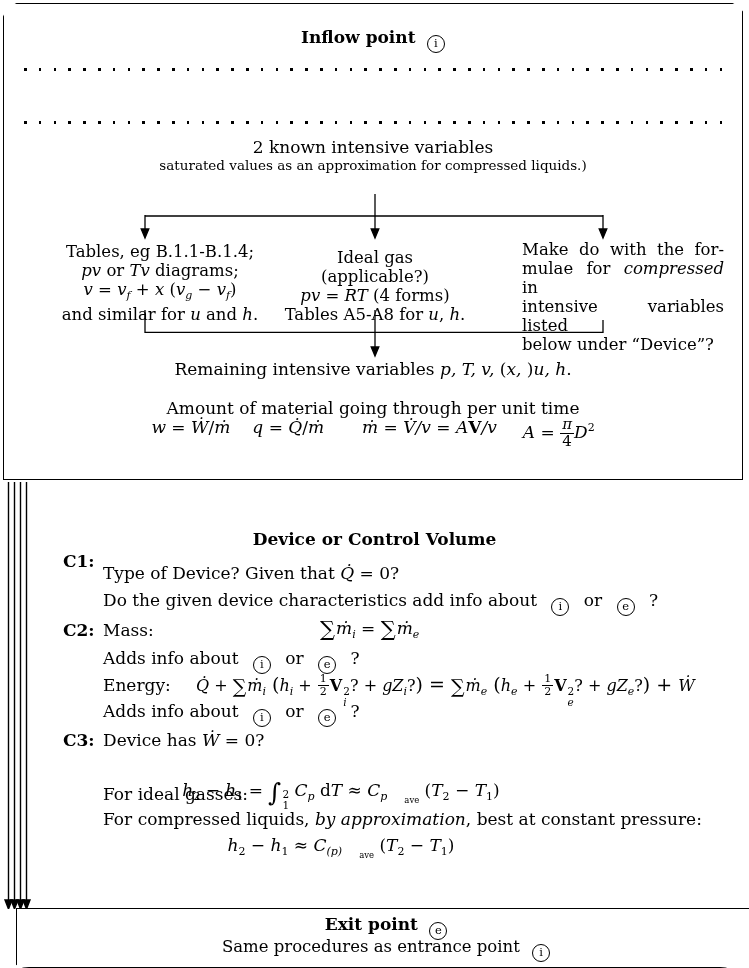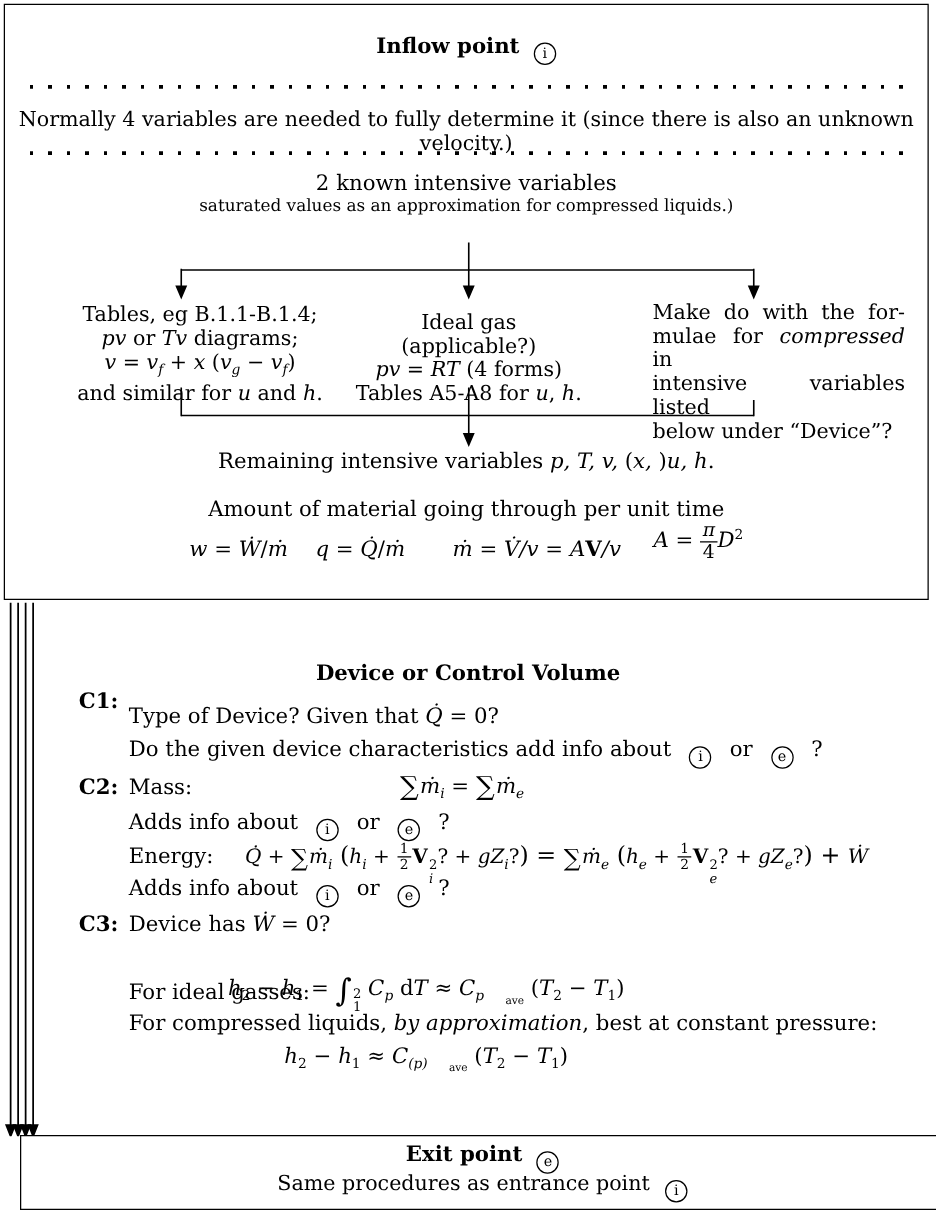--- a/index.html
+++ b/index.html
@@ -1,37 +1,37 @@
 <!DOCTYPE html>
 <html><head>
 <meta charset="utf-8">
 <style>
   html,body{margin:0;padding:0;background:#fff;}
   .page{position:relative;width:749px;height:968px;background:#fff;color:#000;
-        font-family:"DejaVu Serif","Liberation Serif",serif;font-size:17px;overflow:hidden;}
+        font-family:"DejaVu Serif","Liberation Serif",serif;font-size:17px;overflow:hidden;border-radius:29px;}
   .box{position:absolute;border:1.6px solid #000;background:#fff;box-sizing:border-box;}
   .box1{left:3px;top:3px;width:740px;height:477px;}
   .box3{left:16px;top:908px;width:740px;height:60px;}
   .box2{position:absolute;left:0;top:487px;width:749px;height:421px;}
   .abs{position:absolute;}
   .ctr{left:0;right:0;text-align:center;}
   .bf{font-weight:bold;}
   .it{font-style:italic;}
   .sm{font-size:13.5px;}
   sub{font-size:11px;}
   sup{font-size:11px;}
   .dots{position:absolute;left:20px;width:708px;height:2.6px;
         background:repeating-linear-gradient(to right,#000 0 2.6px,transparent 2.6px 14.8px);}
   .col{line-height:19px;font-size:16.5px;}
   .jline{text-align:justify;text-align-last:justify;}
   .circ{display:inline-block;box-sizing:border-box;width:18px;height:18px;border:1.2px solid #000;
         border-radius:50%;text-align:center;line-height:15px;font-size:11.5px;vertical-align:-3.5px;
         font-style:normal;font-weight:normal;}
   .gapl{margin-left:9px;}
-  .eqrow{display:flex;justify-content:center;align-items:flex-end;gap:22px;}
+  .eqrow{display:flex;justify-content:center;align-items:flex-start;gap:22px;}
   .frac{display:inline-block;vertical-align:-0.55em;text-align:center;line-height:1.05;}
   .frac .fn{display:block;border-bottom:1.2px solid #000;padding:0 2px;}
   .frac .fd{display:block;}
   .sfrac{font-size:11px;margin:0 1px;vertical-align:-0.35em;}
   .sum{font-size:21px;vertical-align:-2px;margin-right:1px;font-style:normal;}
   .ss{display:inline-flex;flex-direction:column;font-size:10.5px;line-height:1.05;
       vertical-align:-4px;margin-left:1px;}
   .int{font-size:25px;vertical-align:-5px;font-style:normal;}
   .subsub{font-size:8.5px;padding-left:17px;}
   .bv{font-weight:bold;font-style:normal;}
@@ -45,21 +45,20 @@
 <div class="page">
 
   <div class="box box1">
     <div class="abs ctr" style="top:23px;">
       <span class="bf">Inflow point</span>
       <span class="circ bf gapl" style="margin-left:6px;">i</span>
     </div>
 
     <div class="dots" style="top:64px;"></div>
 
-    <div class="abs ctr" style="top:82px;font-size:16.5px;">Normally 4 variables are needed to fully determine it (since there is also an unknown velocity.)</div>
 
     <div class="dots" style="top:117px;"></div>
 
     <div class="abs ctr" style="top:133px;">
       <div>2 known intensive variables</div>
       <div class="sm">saturated values as an approximation for compressed liquids.)</div>
     </div>
 
     <svg width="740" height="477" style="left:0;top:0;">
       <g stroke="#000" stroke-width="1.3" fill="#000">

